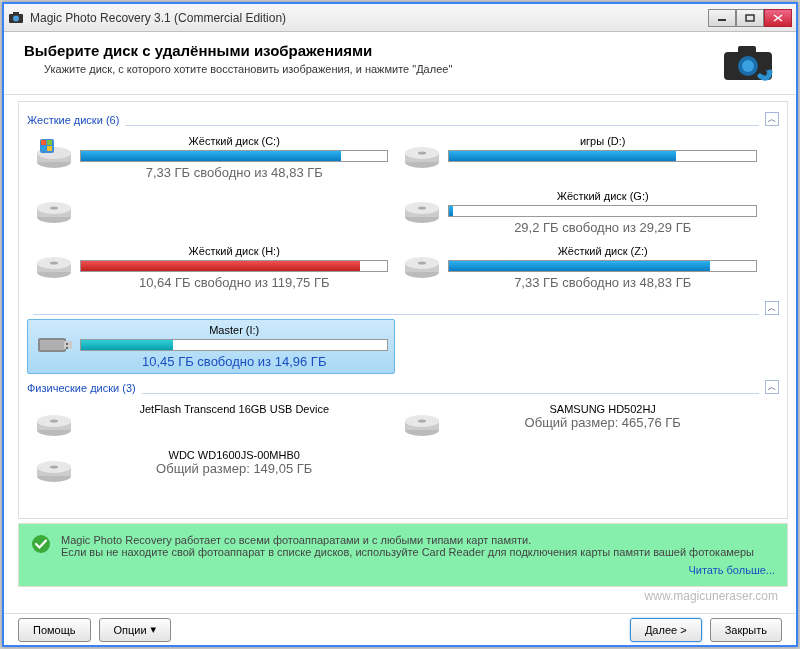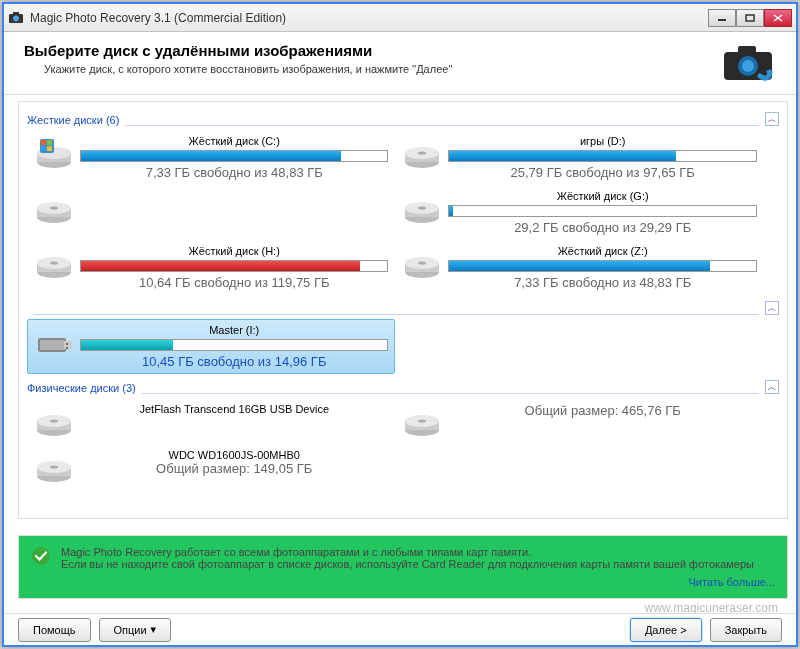--- a/index.html
+++ b/index.html
@@ -27,21 +27,21 @@
   .drive .dicon { width:40px; height:36px; flex-shrink:0; margin-right:6px; display:flex; align-items:center; justify-content:center; }
   .drive .dinfo { flex:1; min-width:0; }
   .drive .dname { font-size:11px; color:#000; }
   .drive .bar { height:12px; border:1px solid #999; background:#fff; margin:3px 0; position:relative; overflow:hidden; }
   .drive .bar .fill { height:100%; }
   .fill.blue { background: linear-gradient(#2bb3f0,#0a7cc4); }
   .fill.red  { background: linear-gradient(#f05050,#c02020); }
   .fill.cyan { background: linear-gradient(#30d0d8,#0aa0b0); }
   .drive .dstat { font-size:13px; color:#666; }
   .drive.selected .dstat { color:#1a4ec0; }
-  .infobox { margin: 16px 0 0 0; border:1px solid #e0e0d0; background:#22c55e; padding:10px 12px; display:flex; align-items:flex-start; font-size:11px; color:#444; }
+  .infobox { margin: 4px 0 0 0; border:1px solid #e0e0d0; background:#86efac; padding:10px 12px; display:flex; align-items:flex-start; font-size:11px; color:#444; }
   .infobox .ok { width:20px; height:20px; margin-right:10px; flex-shrink:0; }
   .infobox .more { text-align:right; margin-top:6px; }
   .infobox a { color:#1a4ec0; text-decoration:none; cursor:pointer; }
   .srclink { text-align:right; font-size:12px; color:#bbb; padding: 2px 10px 0 0; }
   .footer { height:32px; border-top:1px solid #ddd; display:flex; align-items:center; padding: 0 14px; gap:8px; }
   .footer .spacer { flex:1; }
   .btn { height:24px; padding: 0 14px; font-size:11px; background: linear-gradient(#fdfdfd,#e4e4e4); border:1px solid #8a8a8a; border-radius:3px; cursor:pointer; display:flex; align-items:center; gap:4px; }
   .btn.primary { border:1px solid #3a8cd8; box-shadow: 0 0 2px #6ab0ea; }
 </style>
 </head>
@@ -133,21 +133,20 @@
                 <rect x="3" y="18" width="34" height="9" fill="#ccc"></rect>
                 <ellipse cx="20" cy="18" rx="17" ry="6" fill="#e8e8e8"></ellipse>
                 <ellipse cx="20" cy="18" rx="4" ry="1.5" fill="#aaa"></ellipse>
               </svg>
             </div>
       <div class="dinfo">
         <div class="dname">игры (D:)</div>
         <div class="bar">
                 <div class="fill blue" style="width:74%"></div>
               </div>
-        <div class="dstat">25,79 ГБ свободно из 97,65 ГБ</div>
       </div>
           </div>
           <div class="drive">
       <div class="dicon">
               <svg viewBox="0 0 40 36">
                 <ellipse cx="20" cy="27" rx="17" ry="6" fill="#bbb"></ellipse>
                 <rect x="3" y="18" width="34" height="9" fill="#ccc"></rect>
                 <ellipse cx="20" cy="18" rx="17" ry="6" fill="#e8e8e8"></ellipse>
                 <ellipse cx="20" cy="18" rx="4" ry="1.5" fill="#aaa"></ellipse>
               </svg>
@@ -254,20 +253,21 @@
           <div class="drive">
       <div class="dicon">
               <svg viewBox="0 0 40 36">
                 <ellipse cx="20" cy="27" rx="17" ry="6" fill="#bbb"></ellipse>
                 <rect x="3" y="18" width="34" height="9" fill="#ccc"></rect>
                 <ellipse cx="20" cy="18" rx="17" ry="6" fill="#e8e8e8"></ellipse>
                 <ellipse cx="20" cy="18" rx="4" ry="1.5" fill="#aaa"></ellipse>
               </svg>
             </div>
       <div class="dinfo">
+        <div class="dname">SAMSUNG HD502HJ</div>
 
         <div class="dstat">Общий размер: 465,76 ГБ</div>
       </div>
           </div>
           <div class="drive">
       <div class="dicon">
               <svg viewBox="0 0 40 36">
                 <ellipse cx="20" cy="27" rx="17" ry="6" fill="#bbb"></ellipse>
                 <rect x="3" y="18" width="34" height="9" fill="#ccc"></rect>
                 <ellipse cx="20" cy="18" rx="17" ry="6" fill="#e8e8e8"></ellipse>

